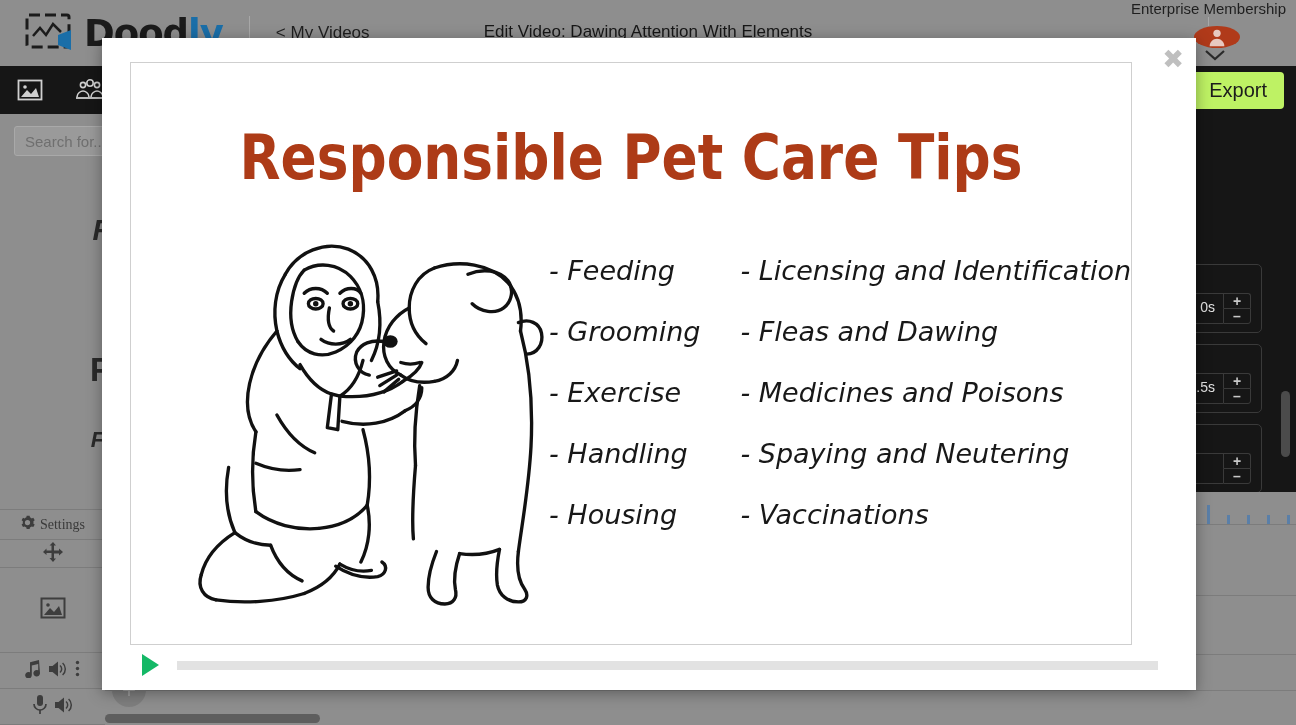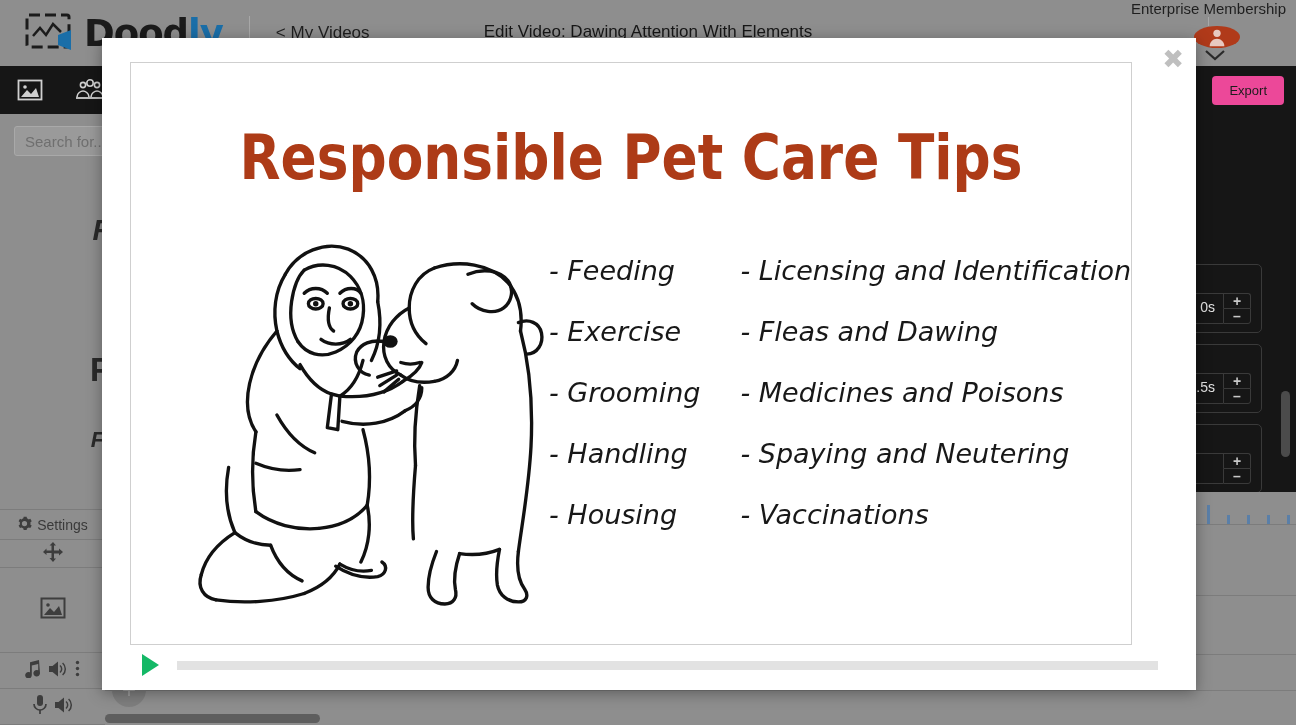--- a/index.html
+++ b/index.html
@@ -80,21 +80,21 @@
   .f3 { font-size: 22px; font-weight: 700; font-style: italic; }
 
   
   .tracks {
     position: absolute; left: 0; bottom: 0; width: 105px;
     border-top: 1px solid #7c7c7c;
   }
   .trackrow {
     border-bottom: 1px solid #7c7c7c;
     display: flex; align-items: center; justify-content: center;
-    gap: 8px; color: #3a3a3a;
+    gap: 8px; color: #3a3a3a; font-family: Liberation Serif, serif;
   }
   .trow-settings { height: 30px; font-size: 14px; gap: 5px; }
   .trow-move { height: 28px; }
   .trow-img { height: 85px; }
   .trow-music { height: 36px; }
   .trow-mic { height: 36px; }
   .trackrow svg { fill: #3d3d3d; }
 
   .timeline-bg {
     position: absolute; left: 105px; bottom: 0; right: 0; top: 492px;
@@ -113,21 +113,21 @@
     background: #5e5e5e; border-radius: 5px;
   }
 
   
   .rightpanel {
     position: absolute; right: 0; top: 66px; width: 297px; height: 426px;
     background: #161616;
   }
   .rp-toolbar { height: 48px; display: flex; align-items: center; justify-content: flex-end; padding-right: 12px; }
   .export-btn {
-    background: #ec4899; color: #1c1c1c; font-size: 13px;
+    background: #bef264; color: #1c1c1c; font-size: 20px;
     padding: 7px 17px; border-radius: 4px; border: none;
   }
   .dur-list { padding: 0 34px 0 14px; margin-top: 150px; }
   .dur-card {
     border: 1px solid #3a3a3a; border-radius: 5px;
     padding: 8px 10px; margin-bottom: 11px;
   }
   .dur-label { color: #d8d8d8; font-size: 13.5px; margin-bottom: 5px; }
   .dur-input-row { display: flex; align-items: stretch; }
   .dur-val {
@@ -478,22 +478,22 @@
             <path d="M204 286 C208 304 206 324 198 340"></path>
 
             <path d="M174 344 C186 352 200 356 214 354 C222 352 224 344 218 340"></path>
           </g>
         </svg>
       </div>
 
       <div class="tips">
         <ul class="tipcol">
           <li>- Feeding</li>
+          <li>- Grooming</li>
           <li>- Exercise</li>
-          <li>- Grooming</li>
           <li>- Handling</li>
           <li>- Housing</li>
         </ul>
         <ul class="tipcol">
           <li>- Licensing and Identification</li>
           <li>- Fleas and Dawing</li>
           <li>- Medicines and Poisons</li>
           <li>- Spaying and Neutering</li>
           <li>- Vaccinations</li>
         </ul>

